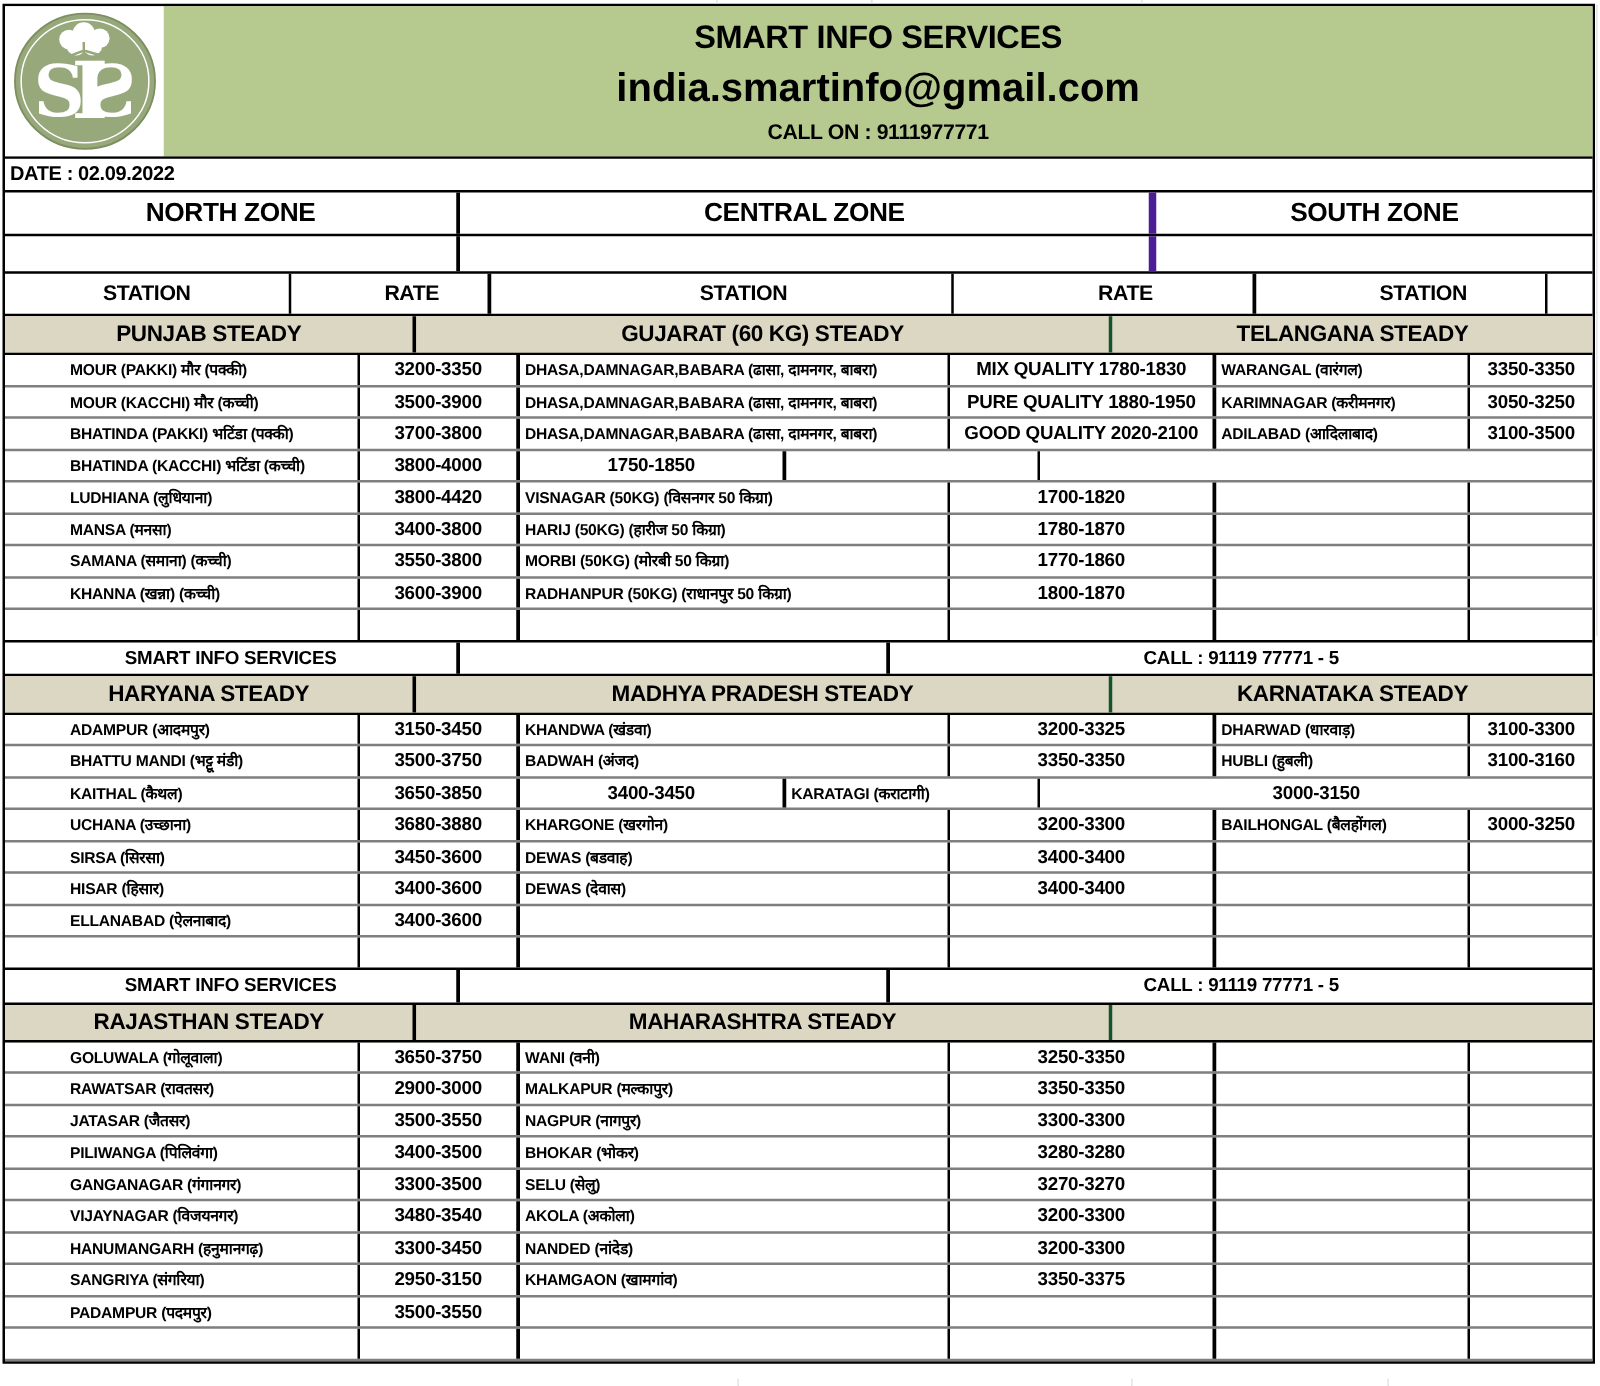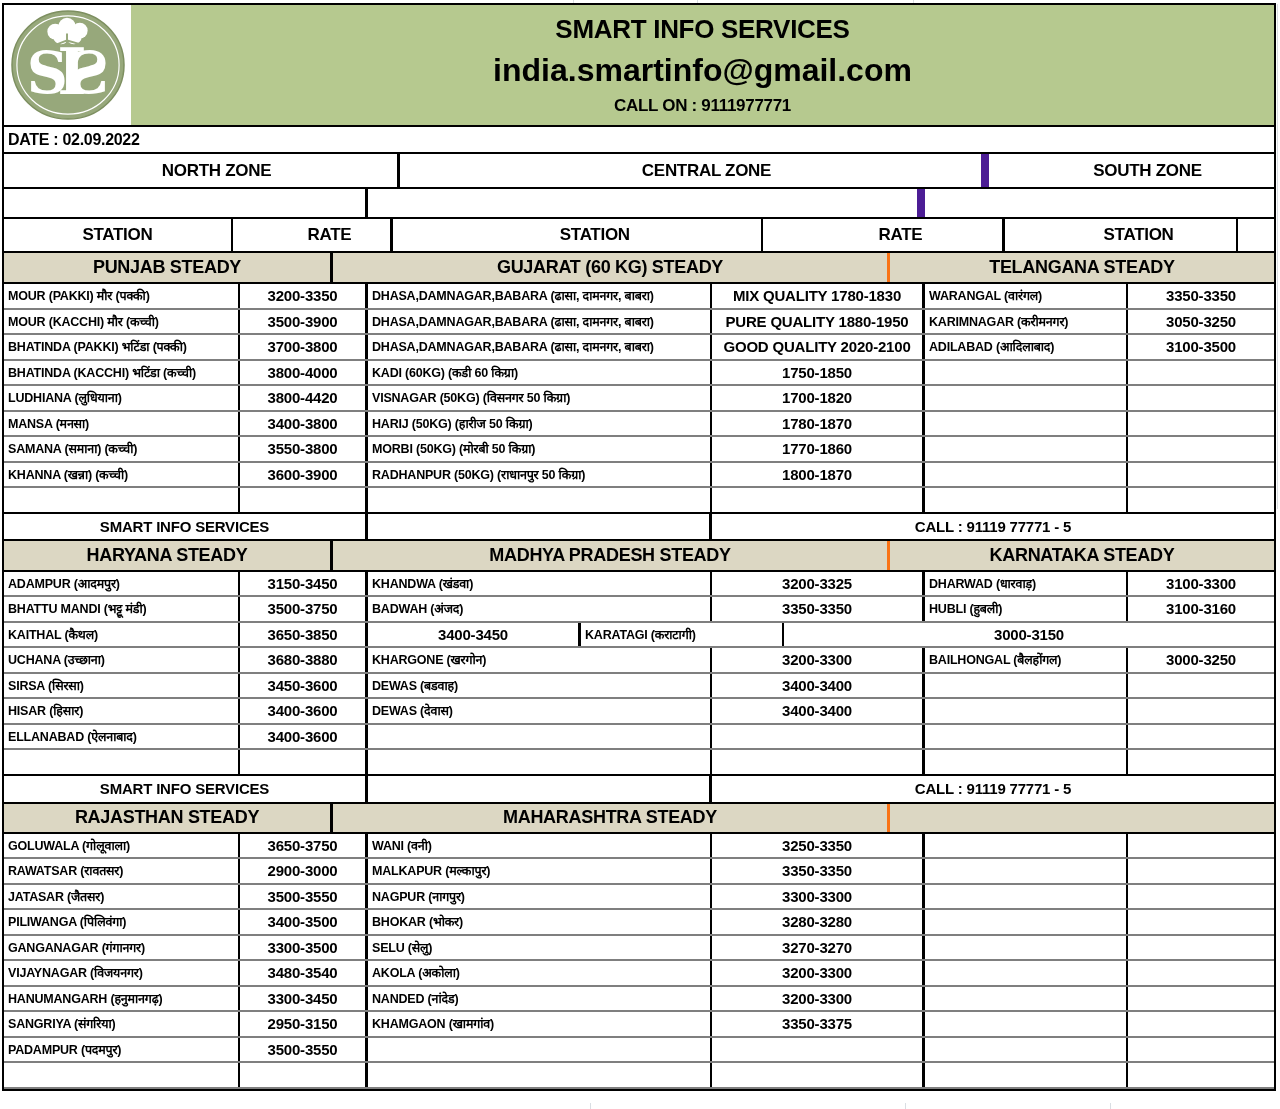--- a/index.html
+++ b/index.html
@@ -20,40 +20,40 @@
   .hdr-title{font-size:26px;letter-spacing:-0.3px;}
   .hdr-email{font-size:32px;margin-top:7px;}
   .hdr-call{font-size:17px;margin-top:7px;letter-spacing:-0.3px;}
 
   .daterow{height:25px;font-size:16px;padding-left:4px;display:flex;align-items:center;letter-spacing:-0.3px;}
   .banner{height:40px;background:#ebee8e;display:flex;align-items:center;justify-content:center;font-size:25px;letter-spacing:-0.3px;}
 
   .zonerow,.spacer{height:33px;}
   .spacer{height:28px;}
   .z0{width:364px;border-right:3px solid #000;}
-  .z1{width:557px;border-right:8px solid #4c1d95;}
+  .z1{width:557px;border-right:6px solid #4c1d95;}
   .z2{flex:1;}
-  .zonerow .cell{justify-content:center;font-size:17px;letter-spacing:-0.3px;margin-left:32px;}
+  .zonerow .cell{justify-content:center;font-size:21px;letter-spacing:-0.3px;}
 
   .colhdr{height:32px;gap:36px;}
   .colhdr .cell{justify-content:center;font-size:17px;letter-spacing:-0.3px;}
 
   .groupband{height:29px;background:#dcd7c3;}
   .groupband .cell{justify-content:center;font-size:18px;letter-spacing:-0.3px;background:#dcd7c3;}
   .g0{width:329px;border-right:3px solid #000;}
-  .g1{width:557px;border-right:3px solid #f97316;}
+  .g1{width:557px;border-right:3px solid #14532d;}
   .g2{flex:1;}
 
   .infoband{height:25px;}
   .infoband .cell{justify-content:center;font-size:15px;letter-spacing:-0.2px;}
   .i0{width:364px;border-right:3px solid #000;}
   .i1{width:344px;border-right:3px solid #000;}
   .i2{flex:1;}
 
-  .trow{display:flex;height:23.5px;border-bottom:2px solid #7f7f7f;}
+  .trow{display:flex;height:23.5px;border-bottom:2px solid #7f7f7f;padding-left:48px;}
   .trow.last{border-bottom:2px solid #000;}
   .c0{width:236px;border-right:2px solid #000;}
   .c1{width:128px;border-right:3px solid #000;}
   .c2{width:344px;border-right:2px solid #000;}
   .c3{width:213px;border-right:3px solid #000;}
   .c4{width:203px;border-right:2px solid #000;}
   .c5{flex:1;}
   .stn{font-size:12.5px;padding-left:4px;letter-spacing:-0.2px;}
   .rate{justify-content:center;font-size:15px;letter-spacing:-0.2px;}
 
@@ -143,21 +143,20 @@
         <div class="cell c0 stn">BHATINDA (PAKKI) भटिंडा  (पक्की)</div>
         <div class="cell c1 rate">3700-3800</div>
         <div class="cell c2 stn">DHASA,DAMNAGAR,BABARA (ढासा, दामनगर, बाबरा)</div>
         <div class="cell c3 rate">GOOD QUALITY 2020-2100</div>
         <div class="cell c4 stn">ADILABAD (आदिलाबाद)</div>
         <div class="cell c5 rate">3100-3500</div>
       </div>
       <div class="trow">
         <div class="cell c0 stn">BHATINDA (KACCHI) भटिंडा  (कच्ची)</div>
         <div class="cell c1 rate">3800-4000</div>
-        <div class="cell c2 stn">KADI (60KG) (कडी  60 किग्रा)</div>
         <div class="cell c3 rate">1750-1850</div>
         <div class="cell c4 stn"></div>
         <div class="cell c5 rate"></div>
       </div>
       <div class="trow">
         <div class="cell c0 stn">LUDHIANA (लुधियाना)</div>
         <div class="cell c1 rate">3800-4420</div>
         <div class="cell c2 stn">VISNAGAR (50KG) (विसनगर  50 किग्रा)</div>
         <div class="cell c3 rate">1700-1820</div>
         <div class="cell c4 stn"></div>

